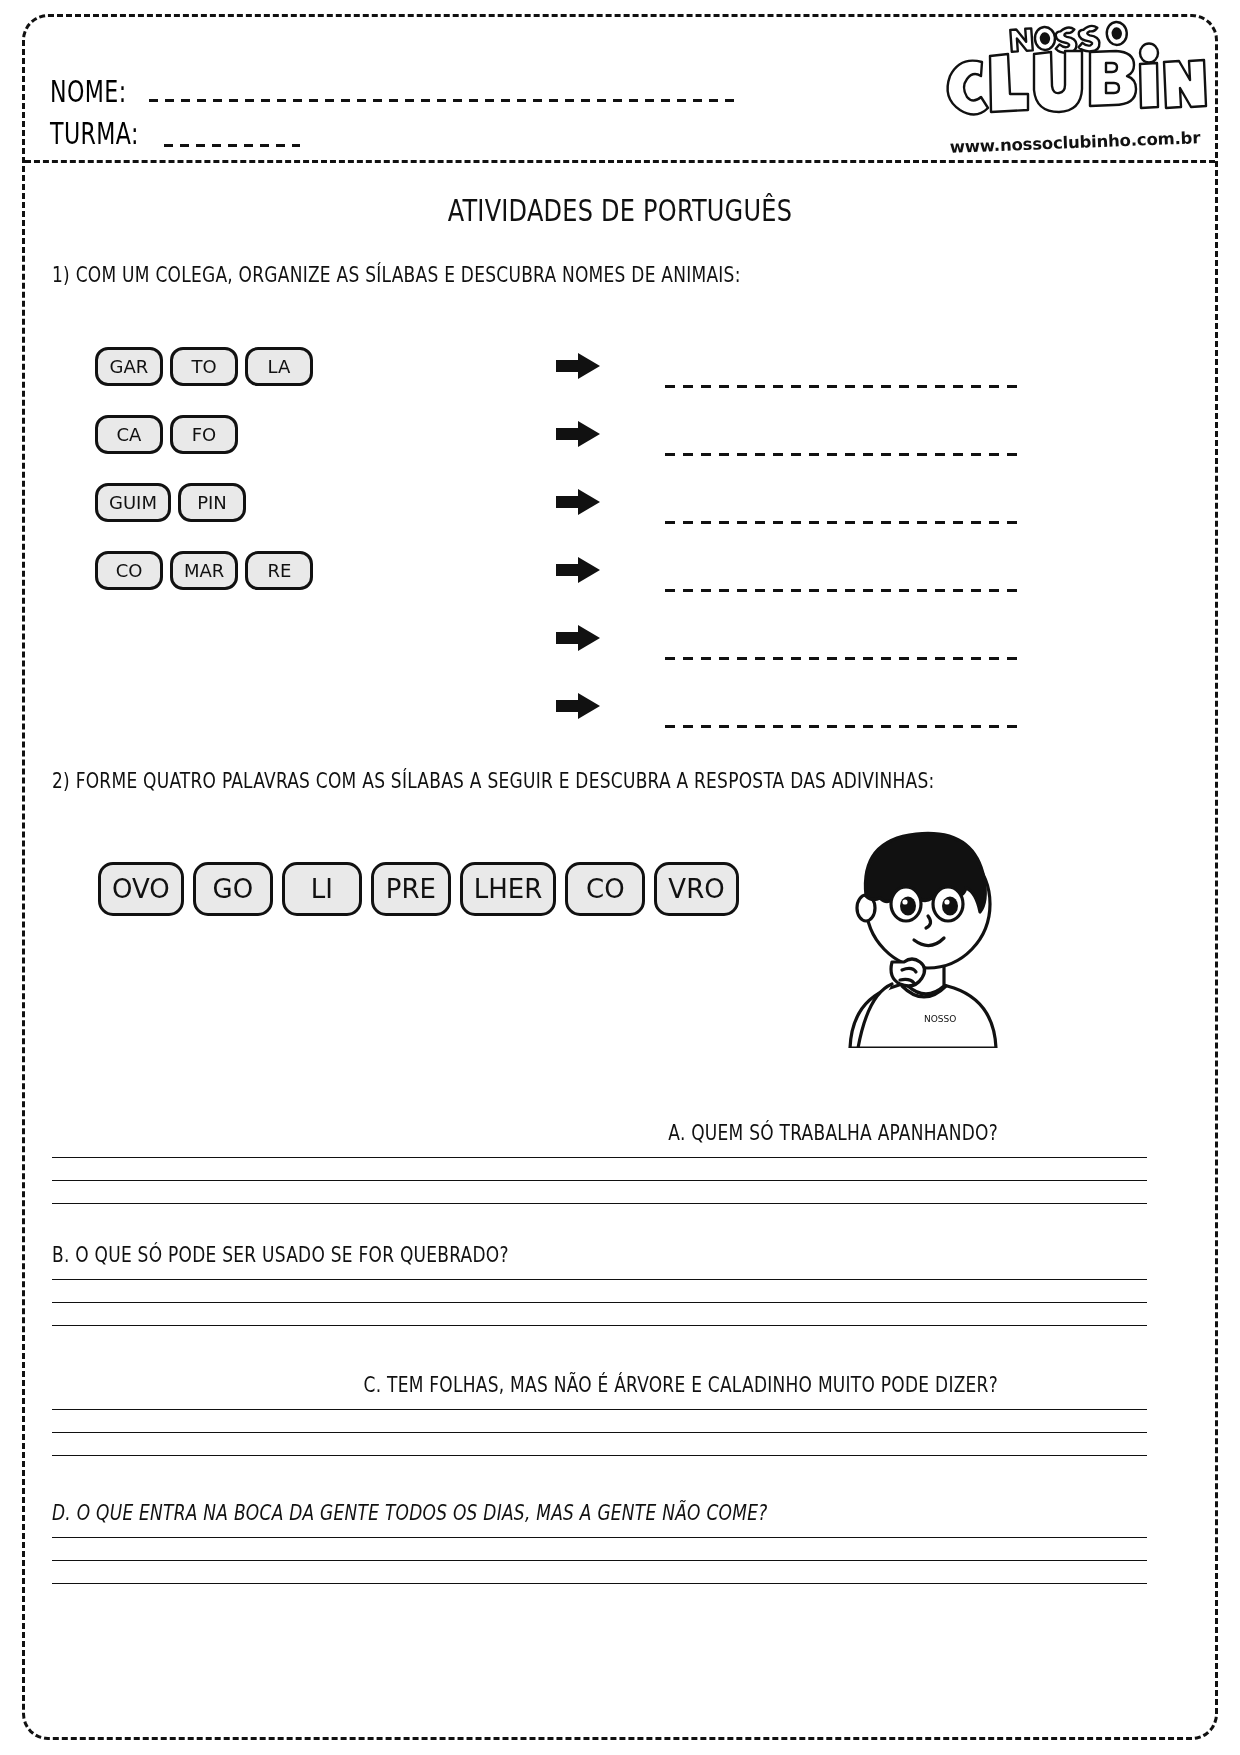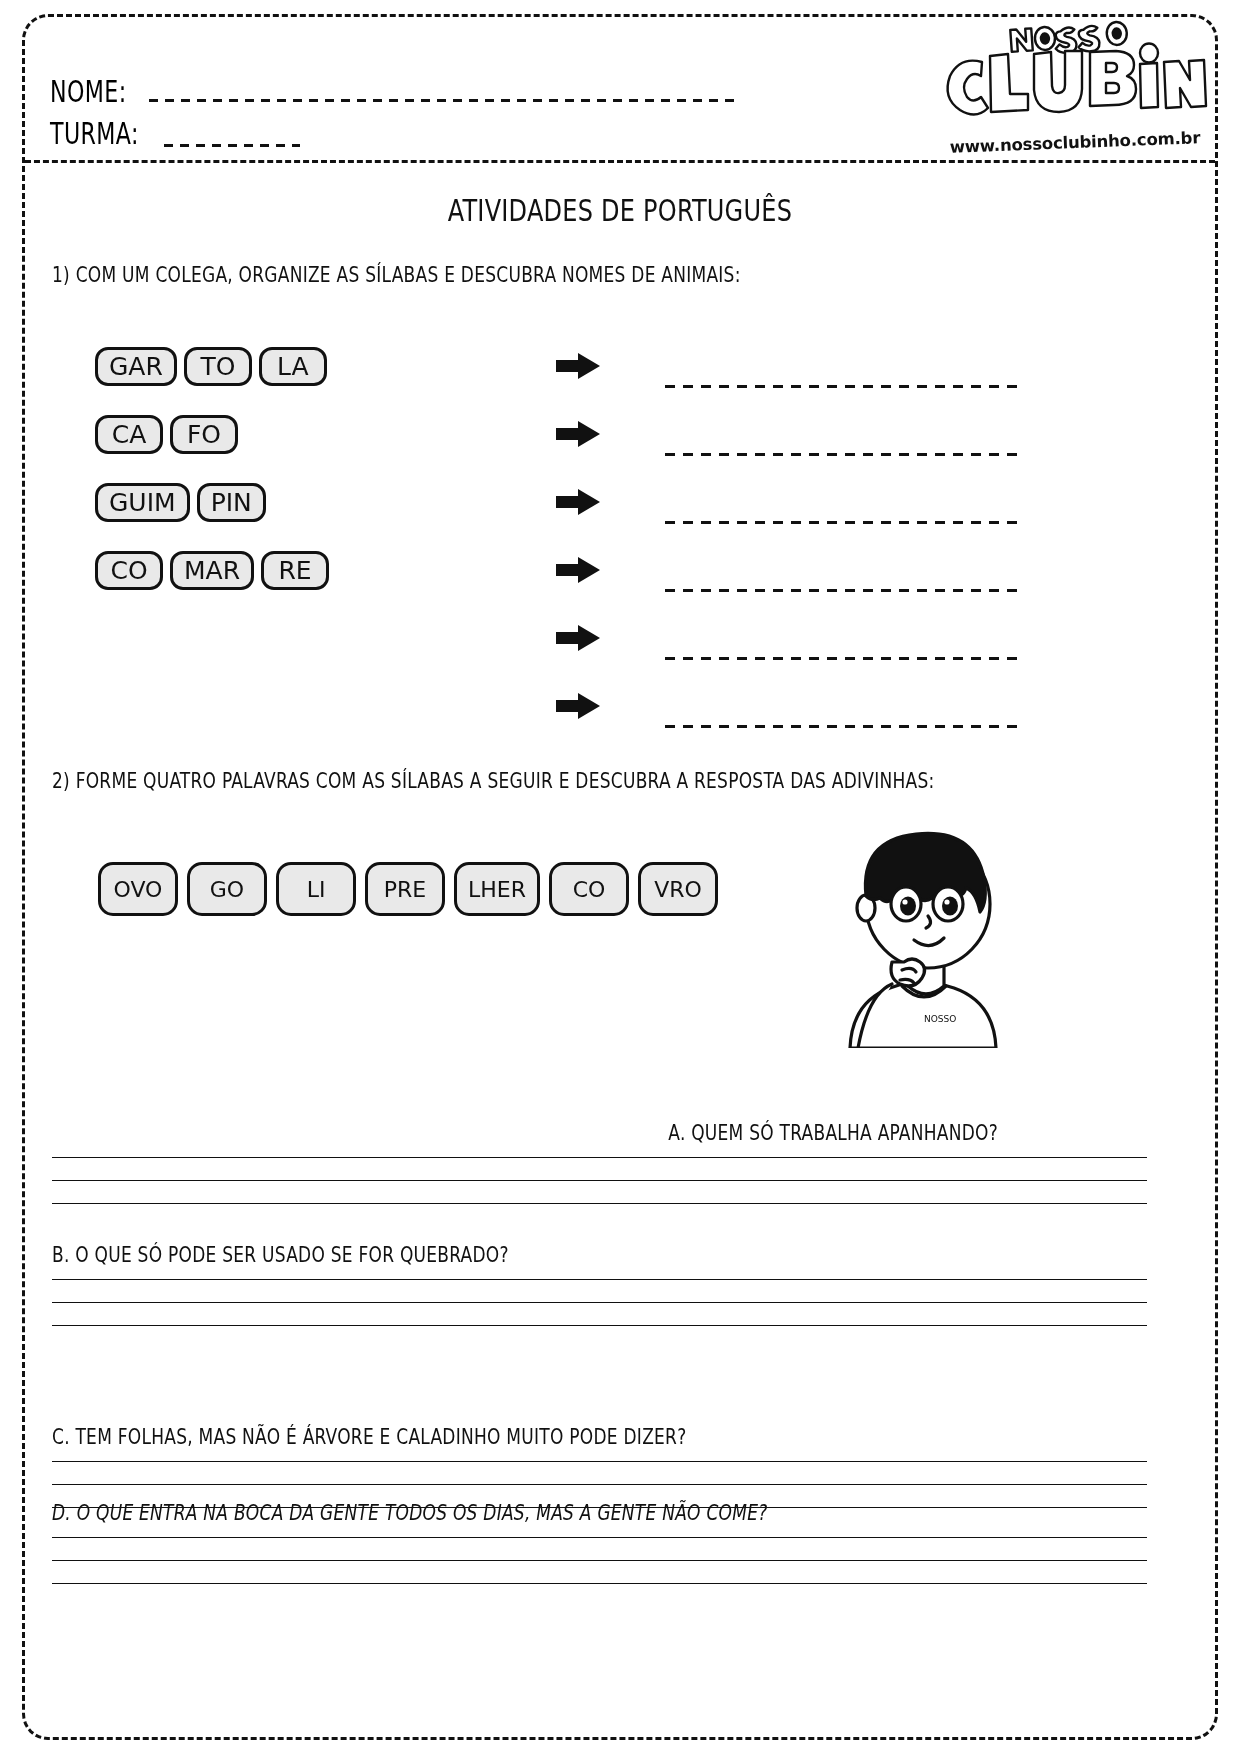--- a/index.html
+++ b/index.html
@@ -125,21 +125,21 @@
     min-width: 68px;
     margin-right: 7px;
     padding: 0 11px;
     background: #e9e9e9;
     border: 3.5px solid #111;
     border-radius: 13px;
     display: flex;
     align-items: center;
     justify-content: center;
     font-family: "DejaVu Sans", sans-serif;
-    font-size: 25px;
+    font-size: 18px;
     color: #111;
     white-space: nowrap;
   }
 
   
   .arrow-col { position: absolute; left: 556px; top: 332px; }
   .arrow-slot { height: 68px; display: flex; align-items: center; }
   .arrow {
     width: 46px; height: 26px;
     position: relative;
@@ -170,21 +170,21 @@
   .syl-row2 {
     position: absolute;
     left: 98px; top: 862px;
     display: flex; align-items: center;
   }
   .syl-row2 .tile {
     height: 54px;
     min-width: 80px;
     margin-right: 9px;
     border-radius: 15px;
-    font-size: 22px;
+    font-size: 26px;
   }
 
   
   .boy {
     position: absolute;
     left: 832px; top: 800px;
     width: 210px; height: 248px;
   }
   .boy svg { display: block; }
 
@@ -200,21 +200,21 @@
   .riddle-lines .rule {
     width: 1095px;
     height: 0;
     border-top: 1.6px solid #111;
     margin-bottom: 22px;
   }
   .riddle-lines .rule:last-child { margin-bottom: 0; }
 
   .ra { top: 1120px; text-align: right; }
   .rb { top: 1242px; }
-  .rc { top: 1424px; }
+  .rc { top: 1372px; text-align: right; }
   .rd { top: 1500px; font-style: italic; }
 </style>
 </head>
 <body>
 
 <div class="page-border"></div>
 
 <div class="header">
   <div class="name-line">
     <span class="field-label">NOME:</span>

